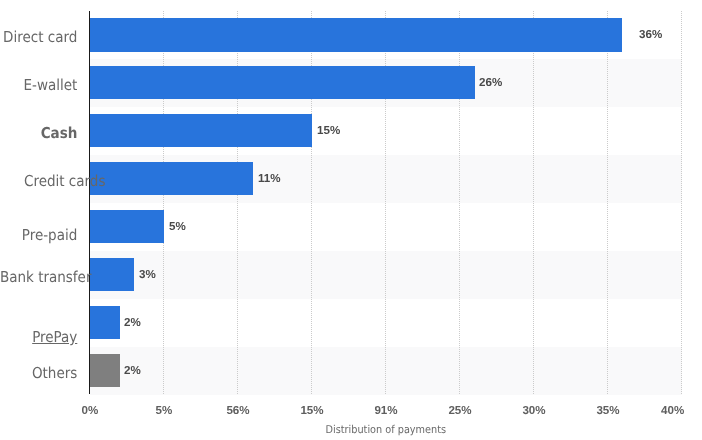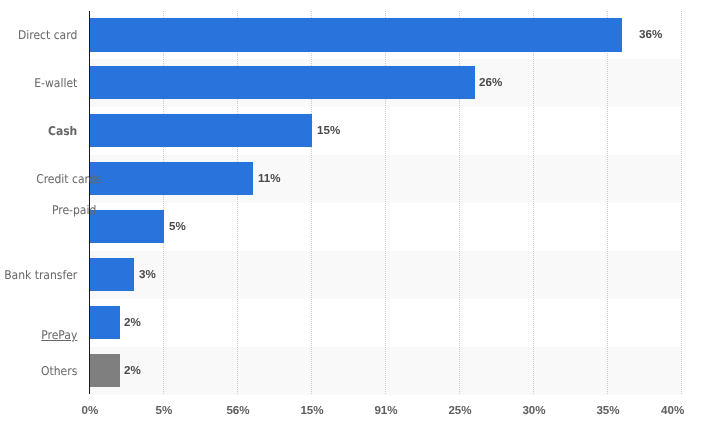--- a/index.html
+++ b/index.html
@@ -7,21 +7,21 @@
        font-family:"Liberation Sans",sans-serif;
        -webkit-font-smoothing:antialiased;text-rendering:geometricPrecision;}
   #chart{position:relative;width:702px;height:440px;background:#ffffff;}
   .cat-label,.val-label,.tick,.axis-title{will-change:transform;}
   .band{position:absolute;background:#f9f9fa;}
   #gridsvg{position:absolute;left:0;top:0;width:702px;height:440px;pointer-events:none;}
   .axis-y{position:absolute;left:88.8px;top:11px;width:1.3px;height:383.3px;background:#1a1a1a;}
   .bar{position:absolute;}
   .cat-label{position:absolute;left:0;width:77.3px;text-align:right;
              font-family:"DejaVu Sans",sans-serif;font-stretch:condensed;
-             color:#676767;font-size:12px;white-space:nowrap;}
+             color:#676767;font-size:15px;white-space:nowrap;}
   .val-label{position:absolute;color:#4a4a4a;font-size:11.6px;font-weight:bold;white-space:nowrap;}
   .tick{position:absolute;top:404.2px;color:#5f5f5f;font-size:11.6px;font-weight:bold;
         text-align:center;transform:translateX(-50%);white-space:nowrap;}
   .axis-title{position:absolute;left:90.1px;width:591.6px;top:423px;text-align:center;
               font-family:"DejaVu Sans",sans-serif;font-stretch:condensed;
               color:#6a6a6a;font-size:10.8px;}
 </style>
 </head>
 <body>
 
@@ -51,21 +51,21 @@
       <div class="bar" style="left:90.1px;top:210.11875px;height:33.2px;width:73.9375px;background:#2874dc;"></div>
       <div class="bar" style="left:90.1px;top:258.05625px;height:33.2px;width:44.36249999999998px;background:#2874dc;"></div>
       <div class="bar" style="left:90.1px;top:305.99375px;height:33.2px;width:29.575000000000003px;background:#2874dc;"></div>
       <div class="bar" style="left:90.1px;top:353.93125px;height:33.2px;width:29.575000000000003px;background:#7f7f7f;"></div>
     </div>
   <div id="catlabels">
       <div class="cat-label" style="top:28.36875px;">Direct card</div>
       <div class="cat-label" style="top:76.30625px;">E-wallet</div>
       <div class="cat-label" style="top:124.24375px;font-weight:bold;">Cash</div>
       <div class="cat-label" style="top:172.18125px;margin-left:24px;">Credit cards</div>
-      <div class="cat-label" style="top:203px;padding-left:19px;">Pre-paid</div>
+      <div class="cat-label" style="top:226px;">Pre-paid</div>
       <div class="cat-label" style="top:268.05625px;">Bank transfer</div>
       <div class="cat-label" style="top:328px;text-decoration:underline;">PrePay</div>
       <div class="cat-label" style="top:363.93125px;">Others</div>
     </div>
   <div id="vallabels">
       <div class="val-label" style="top:28.46875px;left:627.25px;margin-left:12px;">36%</div>
       <div class="val-label" style="top:76.40625px;left:479.37500000000006px;">26%</div>
       <div class="val-label" style="top:124.34375px;left:316.71250000000003px;">15%</div>
       <div class="val-label" style="top:172.28125px;left:257.5625px;">11%</div>
       <div class="val-label" style="top:220.21875px;left:168.8375px;">5%</div>
@@ -77,13 +77,14 @@
       <div class="tick" style="left:90.1px;">0%</div>
       <div class="tick" style="left:164.0375px;">5%</div>
       <div class="tick" style="left:237.975px;">56%</div>
       <div class="tick" style="left:311.9125px;">15%</div>
       <div class="tick" style="left:385.85px;">91%</div>
       <div class="tick" style="left:459.7875px;">25%</div>
       <div class="tick" style="left:533.725px;">30%</div>
       <div class="tick" style="left:607.6625px;">35%</div>
       <div class="tick" style="right:17.899999999999977px;transform:none;">40%</div>
     </div>
+  <div class="axis-title">Distribution of payments</div>
 </div>
 
 </body></html>

